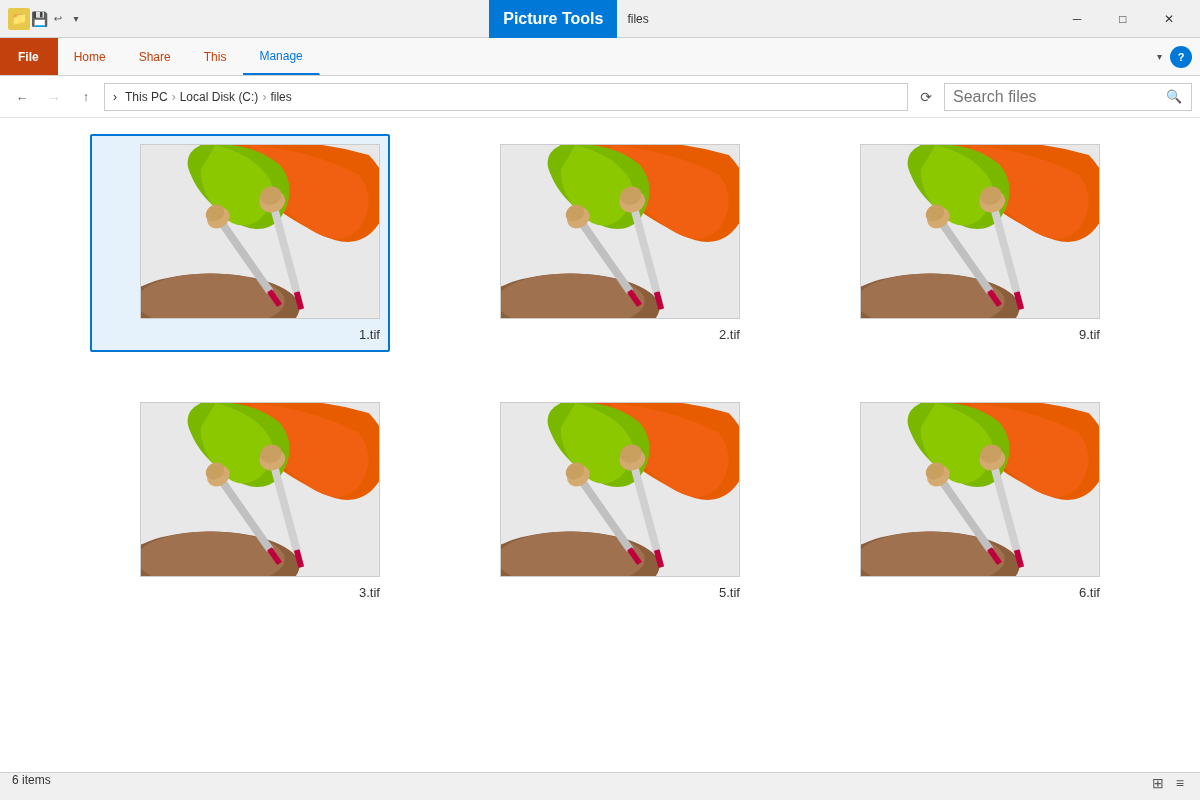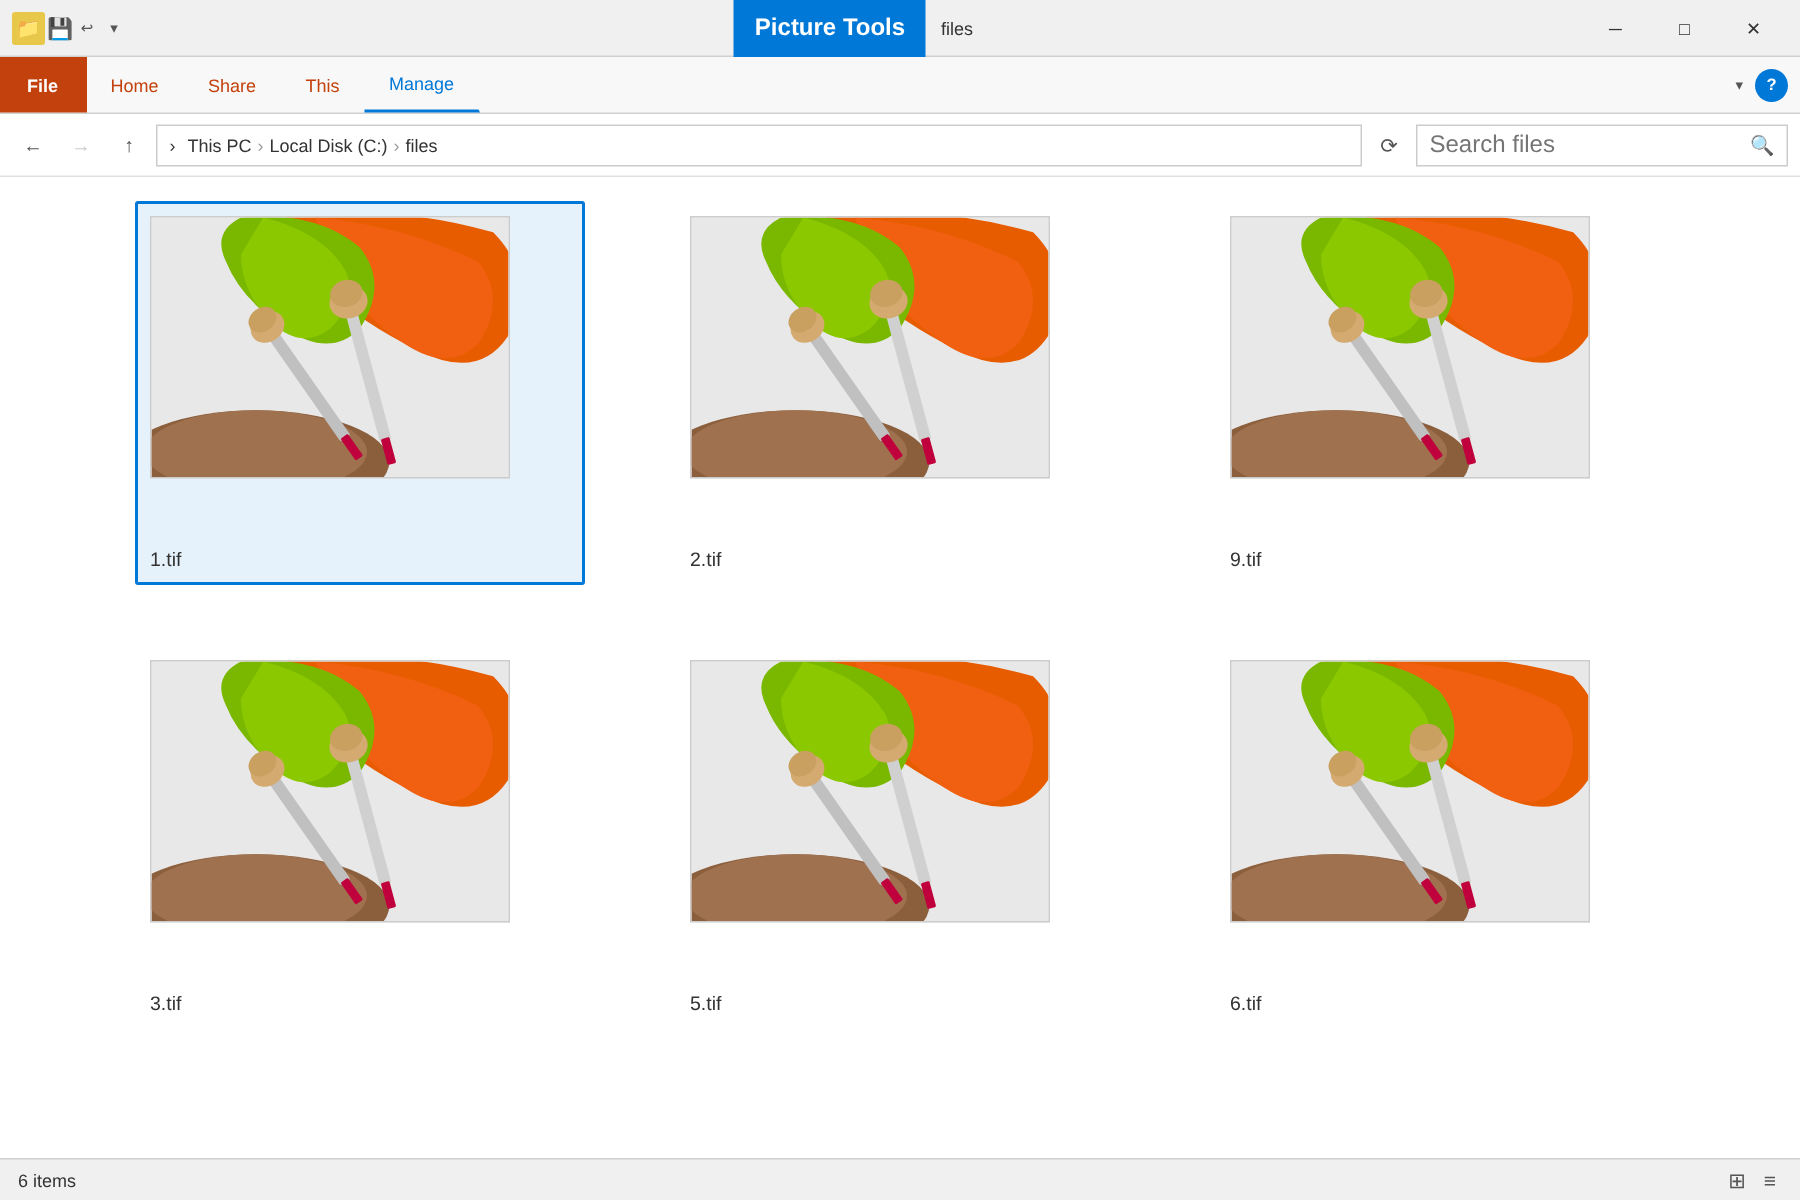--- a/index.html
+++ b/index.html
@@ -209,26 +209,25 @@
     
     .file-grid {
       display: grid;
       grid-template-columns: repeat(3, 300px);
       gap: 40px 60px;
       justify-content: center;
     }
     .file-item {
       display: flex;
       flex-direction: column;
-      align-items: flex-start;
+      align-items: flex-end;
       cursor: pointer;
       padding: 8px;
       border: 2px solid transparent;
       border-radius: 2px;
-      gap: 38px;
     }
     .file-item.selected {
       background: #e6f2fb;
       border-color: #0078d7;
     }
     .file-thumbnail {
       width: 240px;
       height: 175px;
       border: 1px solid #ccc;
       background: #f0f0f0;
@@ -246,21 +245,20 @@
       font-size: 13px;
       color: #333;
     }
 
     
     .status-bar {
       height: 28px;
       background: #f0f0f0;
       border-top: 1px solid #d0d0d0;
       display: flex;
-      align-items: center;
       padding: 0 12px;
       justify-content: space-between;
       gap: 43px;
     }
     .status-text {
       font-size: 12px;
       color: #333;
     }
     .view-mode-btns {
       display: flex;

